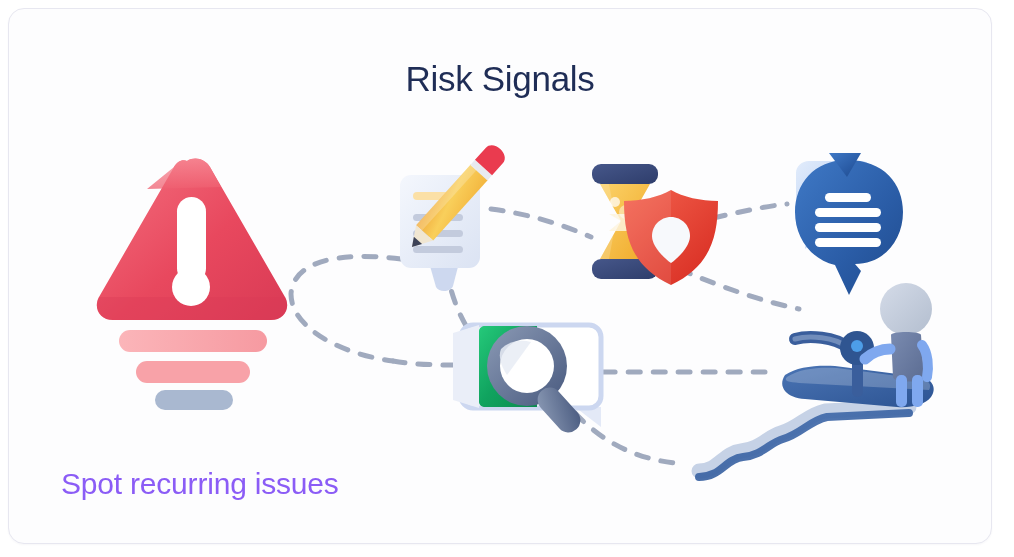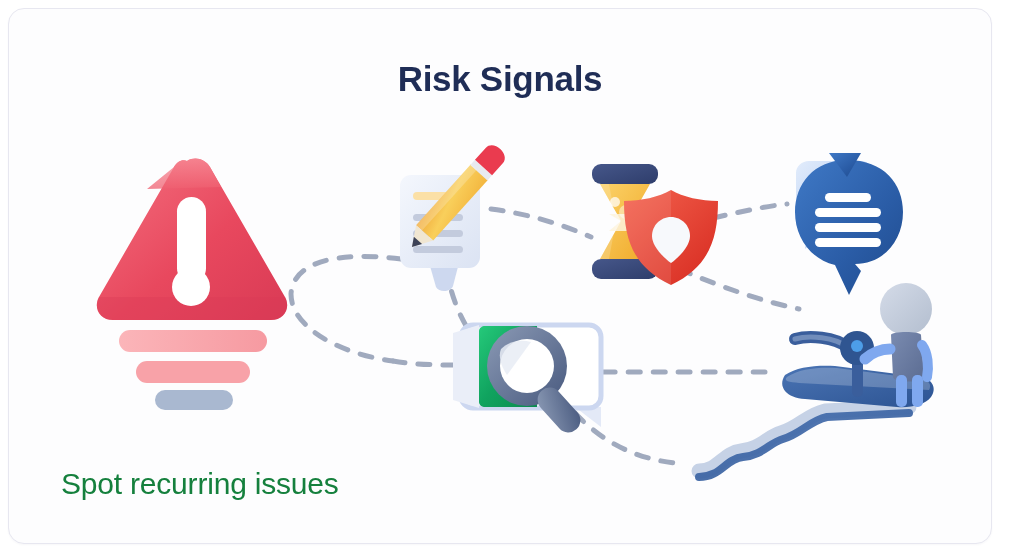--- a/index.html
+++ b/index.html
@@ -7,25 +7,25 @@
 
   #card{
     position:absolute;left:8px;top:8px;width:982px;height:534px;
     background:#fdfdfe;border:1px solid #e7e7f0;border-radius:16px;
     box-shadow:0 1px 2px rgba(60,60,100,.04);
     overflow:hidden;
   }
 
   #title{
     position:absolute;left:0;top:50px;width:100%;text-align:center;
-    font-size:35px;font-weight:700;letter-spacing:-.3px;color:#1f2d56;
+    font-size:35px;font-weight:400;letter-spacing:-.3px;color:#1f2d56;
   }
   #caption{
     position:absolute;left:52px;top:458px;
-    font-size:30px;font-weight:400;letter-spacing:-.2px;color:#15803d;
+    font-size:30px;font-weight:400;letter-spacing:-.2px;color:#8b5cf6;
   }
 
   .layer{position:absolute;left:0;top:0;width:982px;height:534px;}
   svg{display:block;overflow:visible;}
 </style>
 </head>
 <body>
 
 <div id="card">
 

